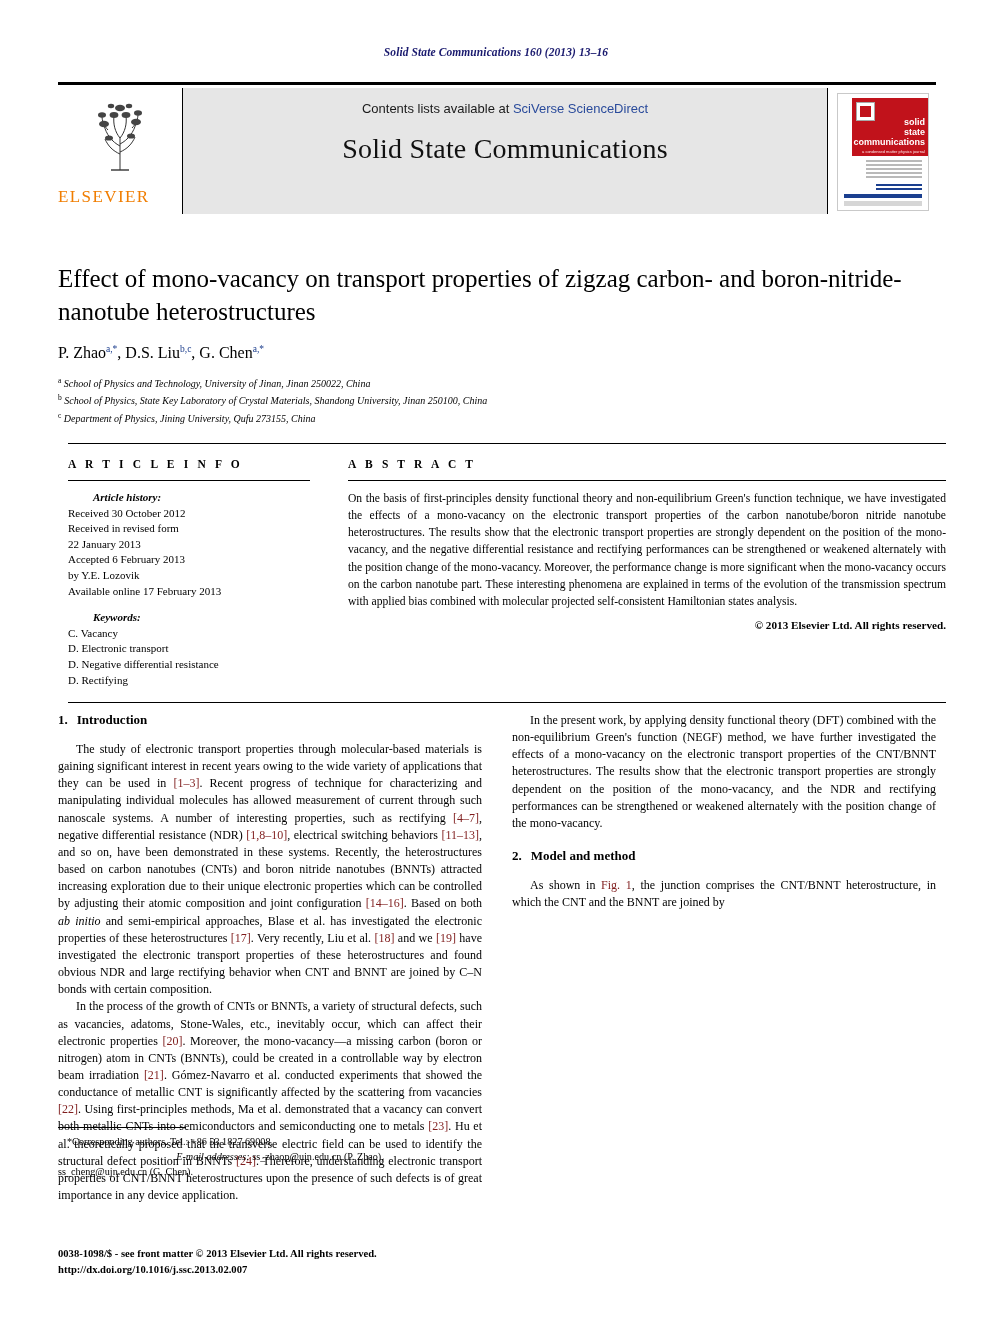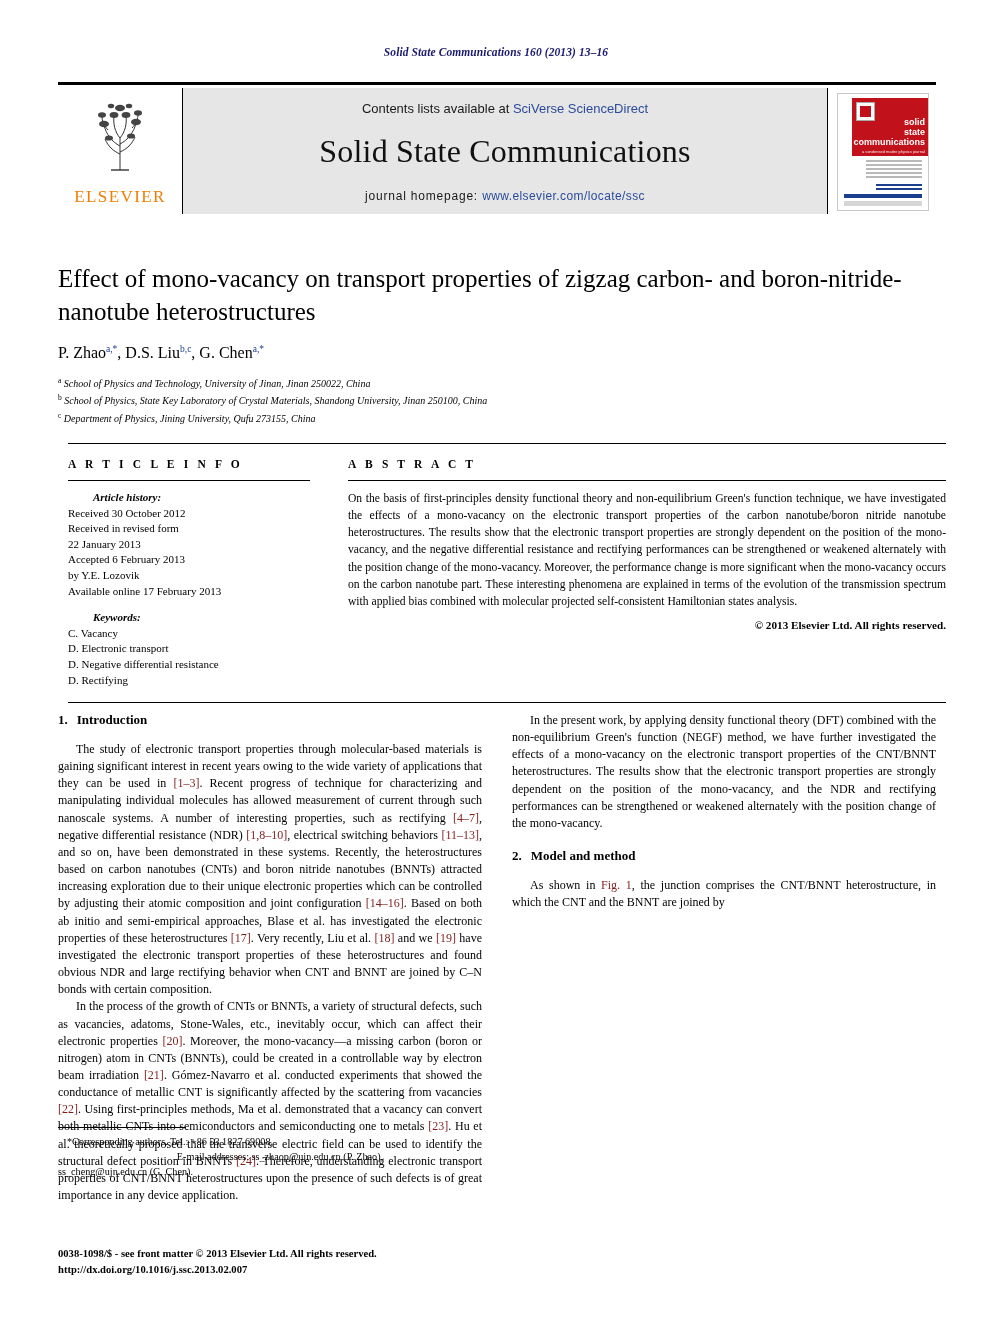--- a/index.html
+++ b/index.html
@@ -68,21 +68,20 @@
     position: absolute;
     left: 50%;
     top: 6px;
     transform: translateX(-50%);
   }
   .elsevier-word {
     position: absolute;
     bottom: 7px;
     left: 0;
     width: 100%;
-    text-align: center;
     color: #f07d00;
     font-family: "Liberation Serif", serif;
     font-size: 17px;
     letter-spacing: 1.4px;
     font-weight: normal;
   }
   .center-cell {
     flex: 1 1 auto;
     background: #e6e6e6;
     position: relative;
@@ -93,21 +92,21 @@
     font-family: "Liberation Sans", sans-serif;
     font-size: 13px;
     color: #1a1a1a;
   }
   .contents-line .sd-link {
     color: #2a4b9b;
   }
   .journal-title {
     margin-top: 17px;
     font-family: "Liberation Serif", serif;
-    font-size: 32px;
+    font-size: 28px;
     color: #111;
     letter-spacing: 0.2px;
   }
   .homepage-line {
     margin-top: 19px;
     font-family: "Liberation Sans", sans-serif;
     font-size: 12px;
     letter-spacing: 0.8px;
     color: #1a1a1a;
   }
@@ -348,21 +347,21 @@
     font-family: "Liberation Serif", serif;
     font-size: 12px;
     line-height: 1.43;
     text-align: justify;
     margin: 0;
     text-indent: 18px;
     color: #000;
   }
   .body-p + .body-p { margin-top: 0; }
   .ref { color: #7f1d1d; }
-  .ital { }
+  .ital { font-style: italic; }
   .sec2 { margin-top: 16px; }
 
   
   .footnote {
     position: absolute;
     left: 58px;
     top: 1127px;
     width: 424px;
   }
   .footnote-rule {
@@ -429,23 +428,20 @@
           <path d="M33 76 L51 76" stroke="#333" stroke-width="1.4" fill="none"></path>
         </svg>
         <div class="elsevier-word">ELSEVIER</div>
       </div>
 
       <div class="center-cell">
         <div class="contents-line">
           <span>Contents lists available at </span><span class="sd-link">SciVerse ScienceDirect</span>
         </div>
         <div class="journal-title">Solid State Communications</div>
-        <div class="homepage-line">
-          <span>journal homepage: </span><span class="hp-link">www.elsevier.com/locate/ssc</span>
-        </div>
       </div>
 
       <div class="cover-cell">
         <div class="cover-img">
           <div class="cover-red">
             <div class="cover-badge"></div>
             <div class="cover-t1">solid</div>
             <div class="cover-t2">state</div>
             <div class="cover-t3">communications</div>
             <div class="cover-sub">a condensed matter physics journal</div>

